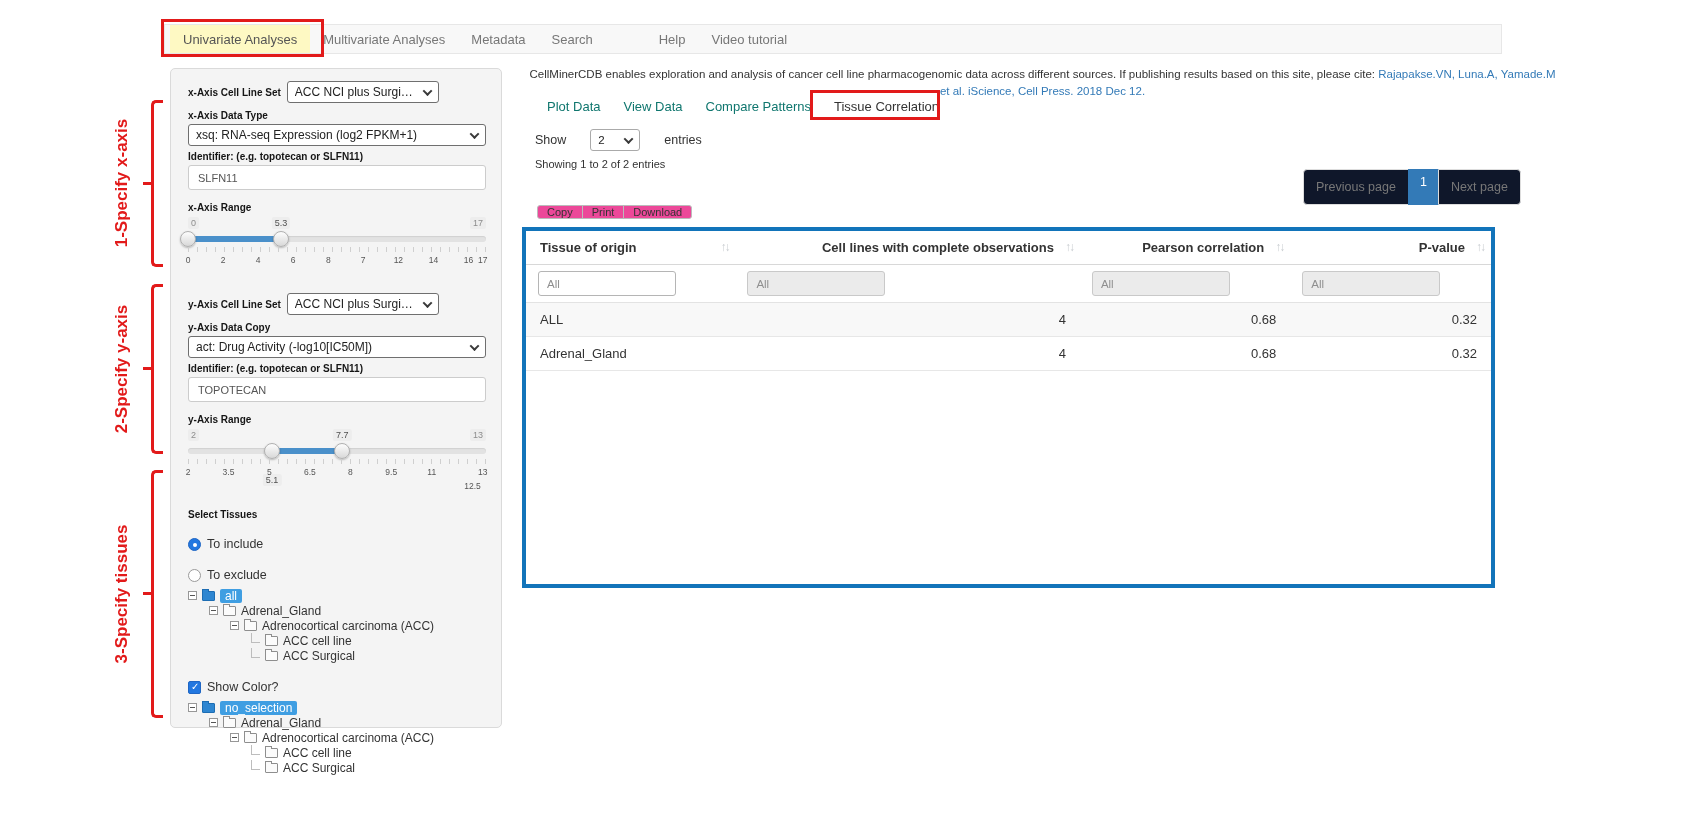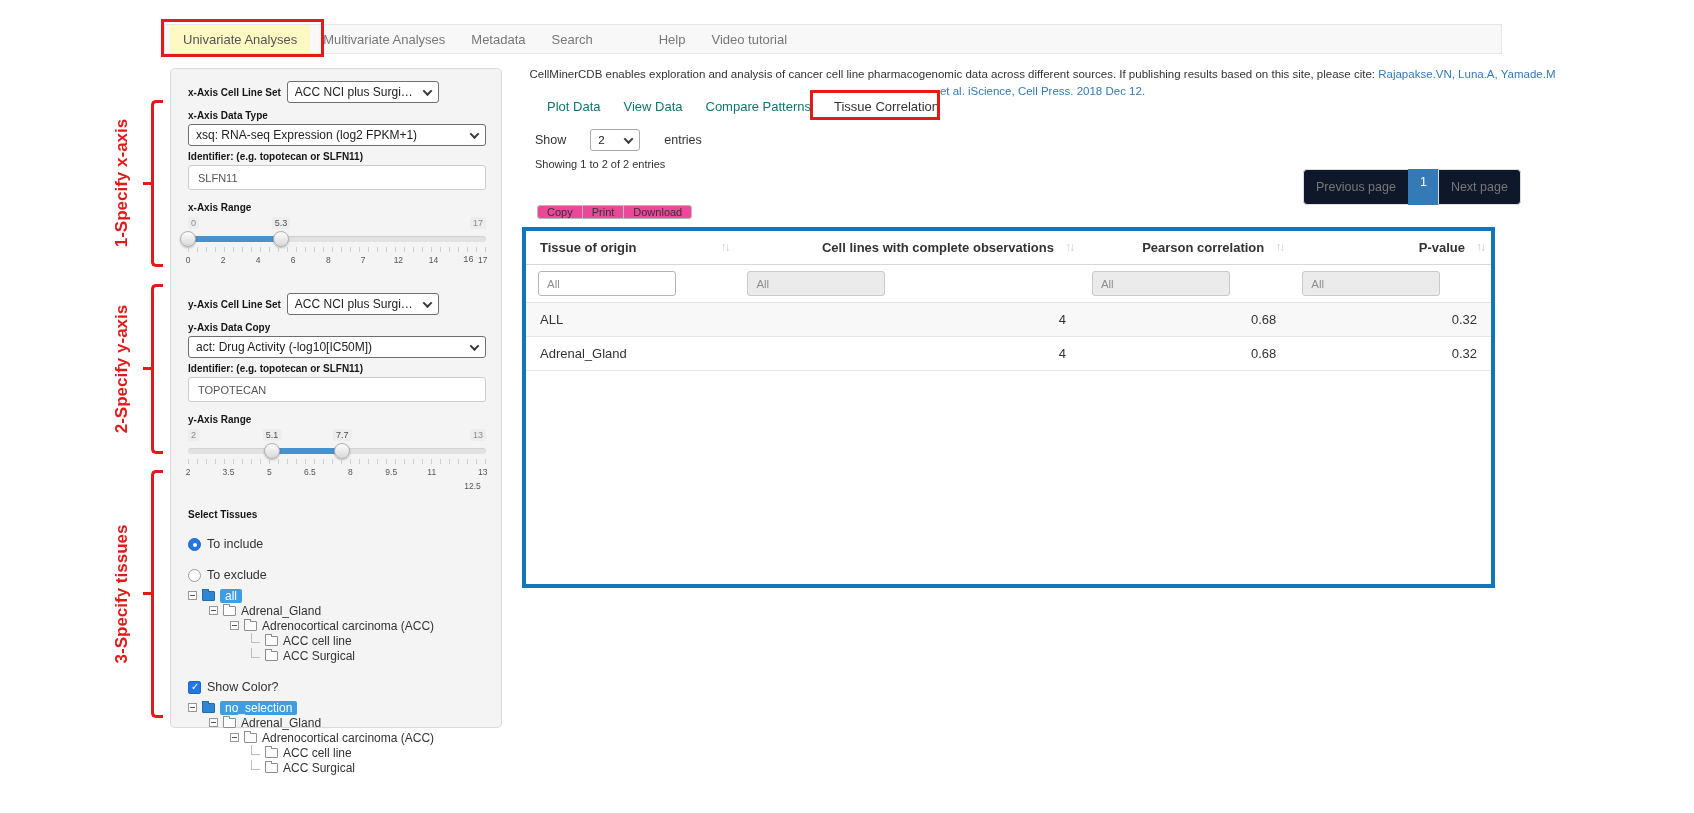--- a/index.html
+++ b/index.html
@@ -187,21 +187,21 @@
     <span class="sl-handle" style="left:31.2%;"></span>
     <div class="sl-grid">
       <span class="tick" style="left:0%;">0</span>
       <span class="tick" style="left:11.8%;">2</span>
       <span class="tick" style="left:23.5%;">4</span>
       <span class="tick" style="left:35.3%;">6</span>
       <span class="tick" style="left:47.1%;">8</span>
       <span class="tick" style="left:58.8%;">7</span>
       <span class="tick" style="left:70.6%;">12</span>
       <span class="tick" style="left:82.4%;">14</span>
-      <span class="tick" style="left:94.1%;font-family:Liberation Mono, monospace;">16</span>
+      <span class="tick" style="left:94.1%;">16</span>
       <span class="tick last" style="left:100%;">17</span>
     </div>
   </div>
 
   
   <div class="set-row mt20">
     <span class="flabel">y-Axis Cell Line Set</span>
     <span class="sel sel-set">
       <span class="sel-val">ACC NCI plus Surgical</span>
       <span class="chev"></span>
@@ -211,21 +211,21 @@
   <div class="sel sel-wide">
     <span class="sel-val">act: Drug Activity (-log10[IC50M])</span>
     <span class="chev"></span>
   </div>
   <div class="flabel mt5">Identifier: (e.g. topotecan or SLFN11)</div>
   <input class="id-input" value="TOPOTECAN" style="">
   <div class="flabel mt12">y-Axis Range</div>
 
   <div class="slider">
     <span class="sl-minmax" style="left:0;">2</span>
-    <span class="sl-val" style="left:28.2%;">5.1</span>
+    <span class="sl-val" style="left:28.2%;margin-top:45px;">5.1</span>
     <span class="sl-val" style="left:51.8%;">7.7</span>
     <span class="sl-minmax" style="right:0;">13</span>
     <div class="sl-track"></div>
     <div class="sl-bar" style="left:28.2%; width:23.6%;"></div>
     <span class="sl-handle" style="left:28.2%;"></span>
     <span class="sl-handle" style="left:51.8%;"></span>
     <div class="sl-grid">
       <span class="tick" style="left:0%;">2</span>
       <span class="tick" style="left:13.6%;">3.5</span>
       <span class="tick" style="left:27.3%;">5</span>

